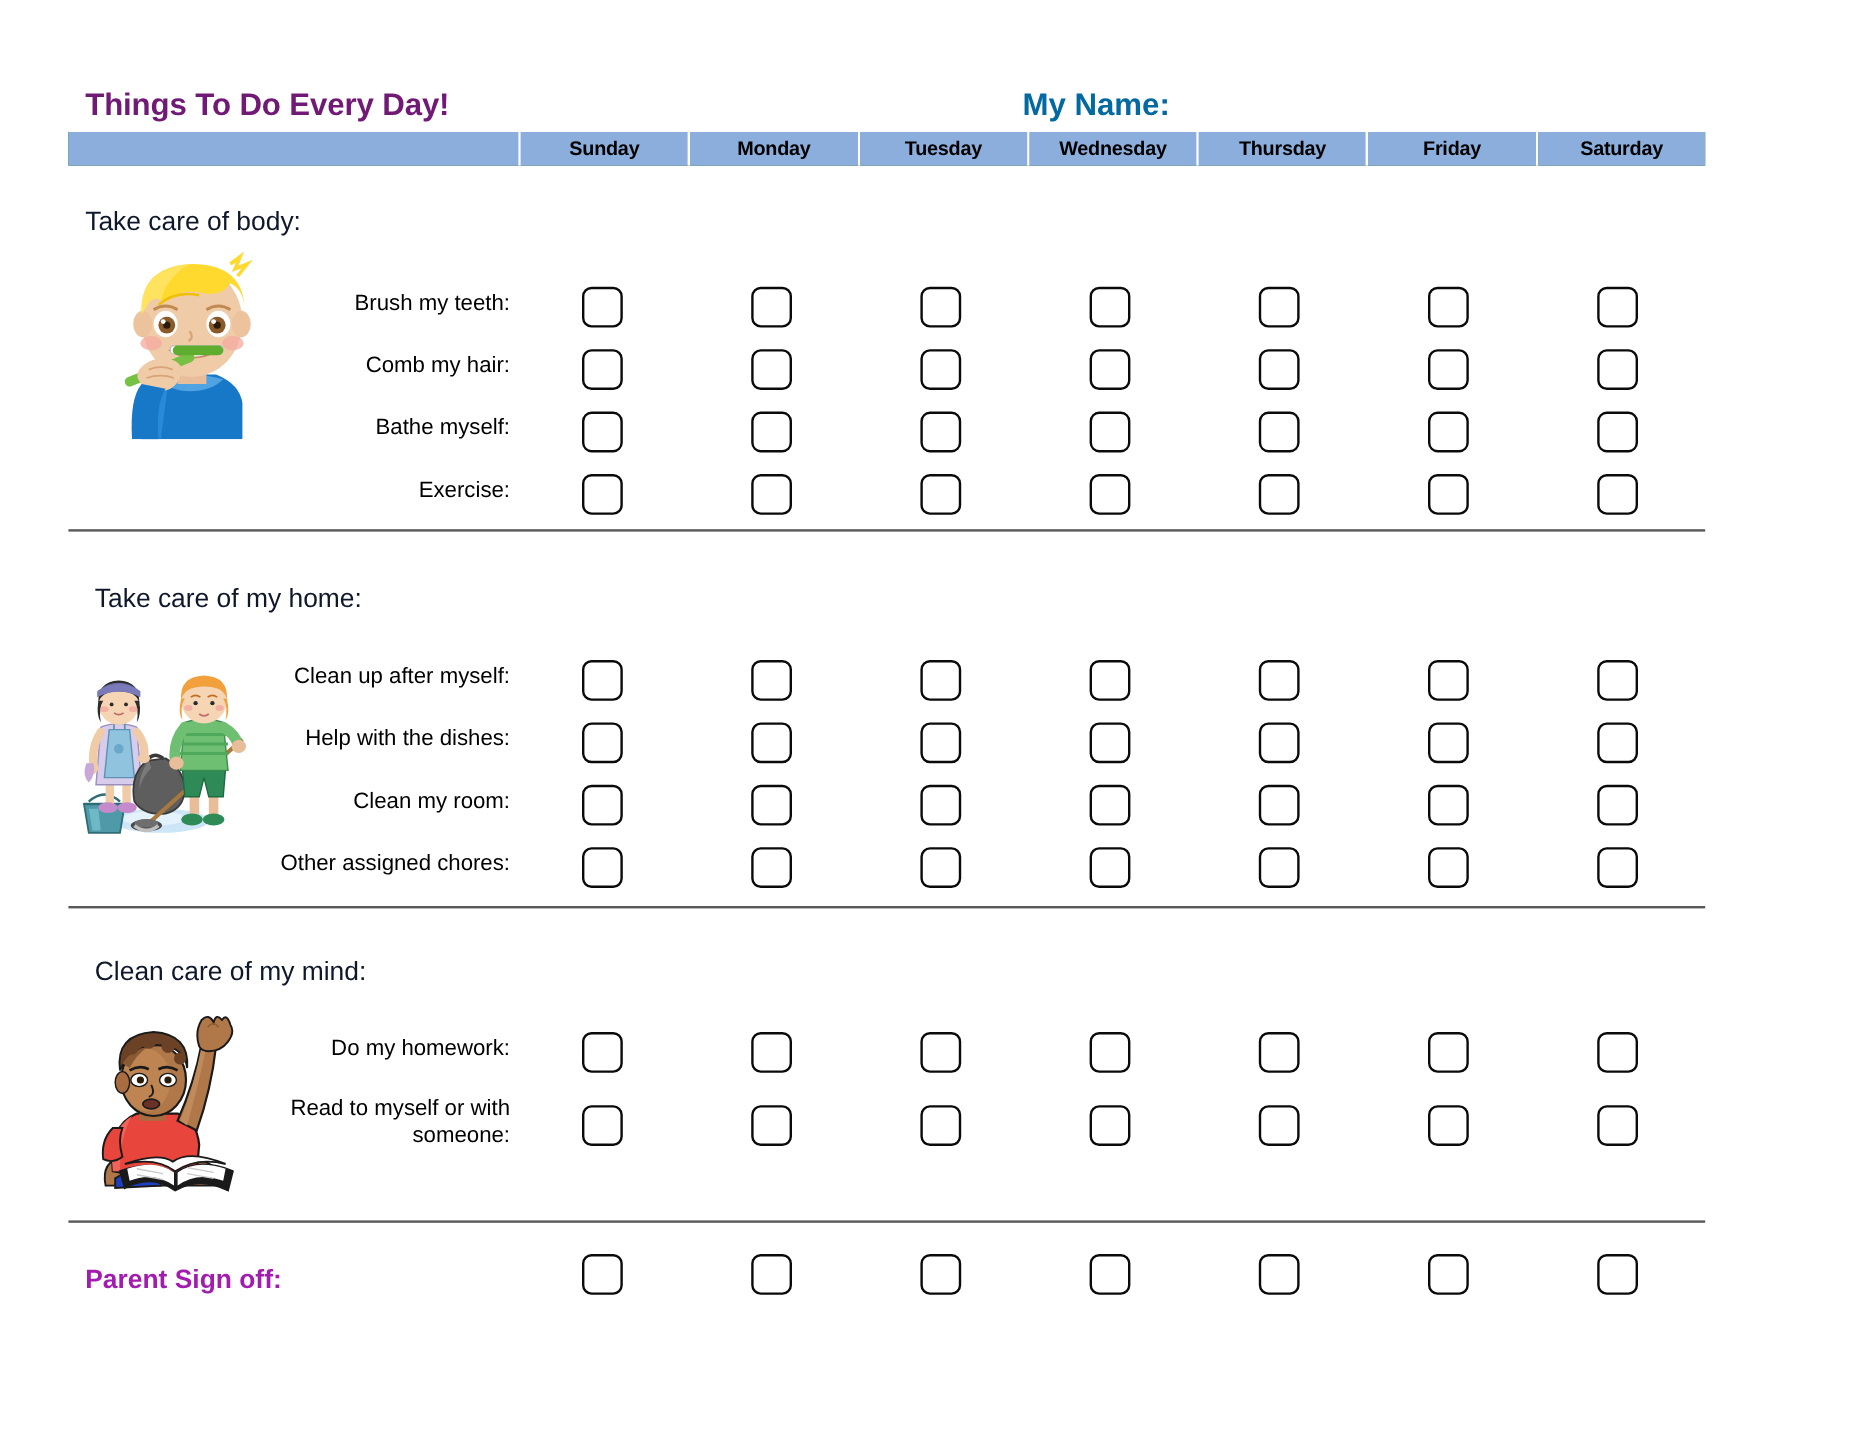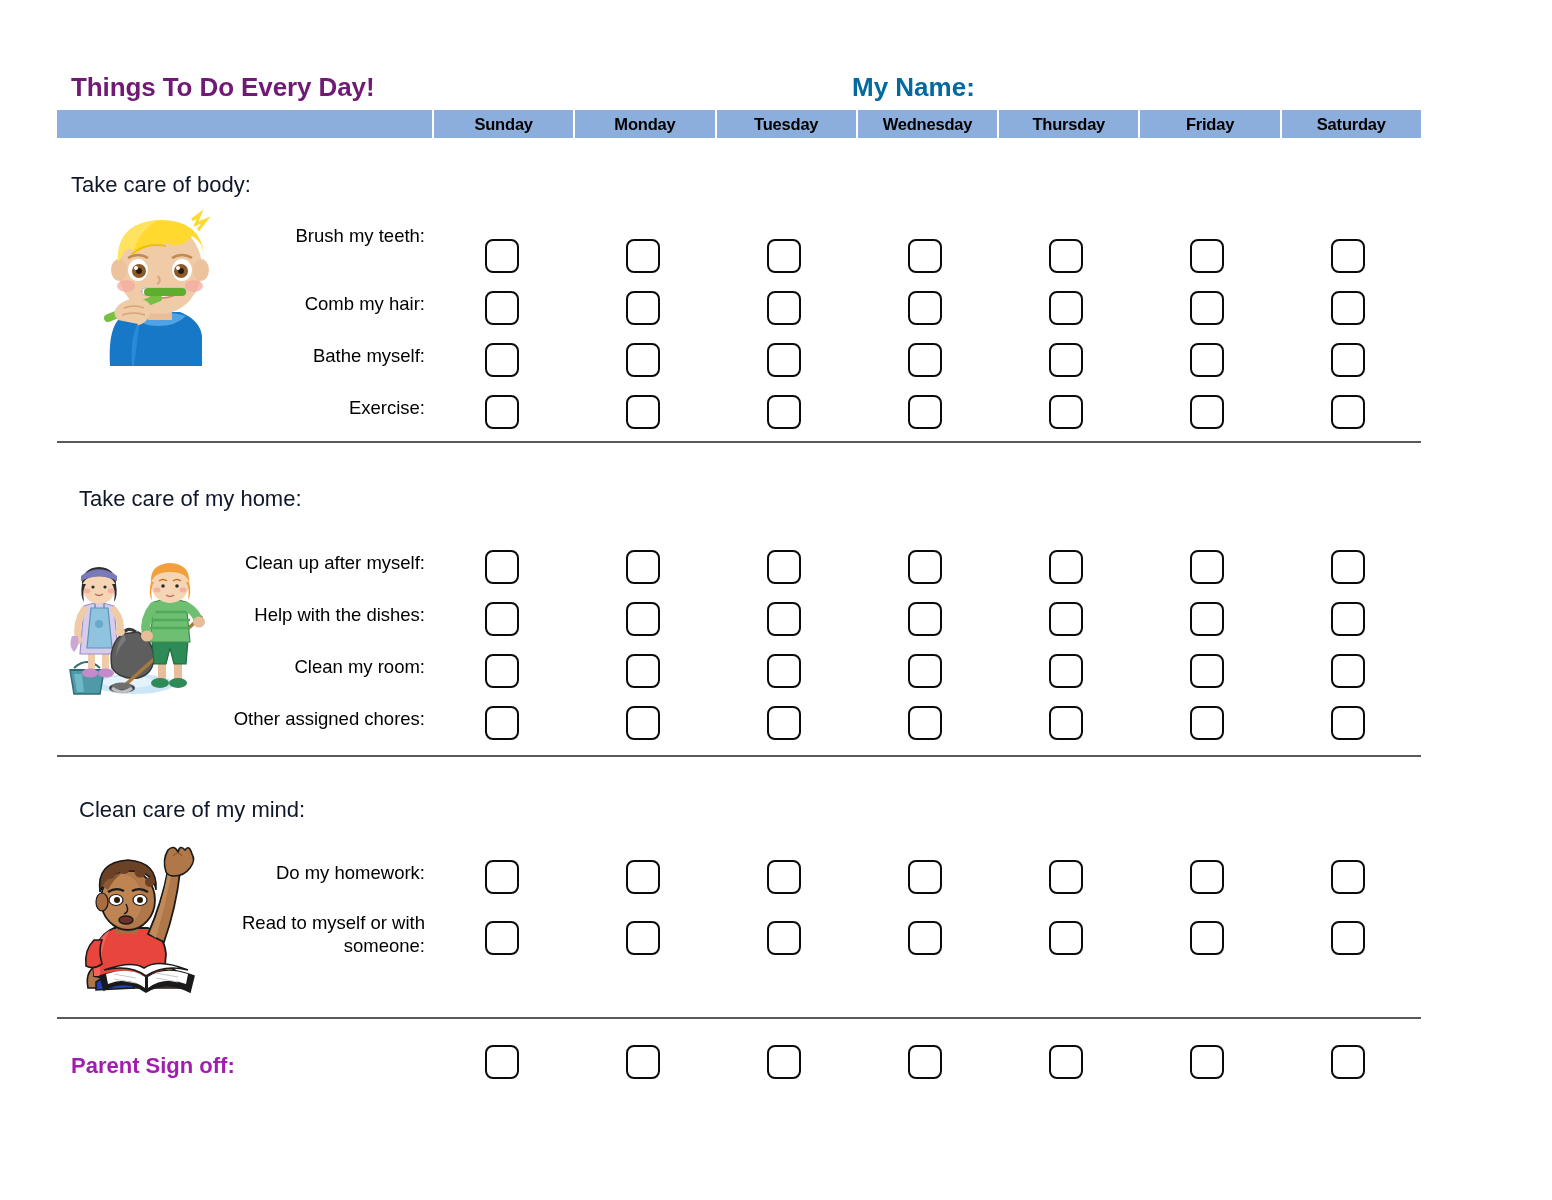--- a/index.html
+++ b/index.html
@@ -204,21 +204,21 @@
       <rect x="56" y="80" width="42" height="8" rx="4" fill="#5EAD2E"></rect>
 
       <path d="M30 112 Q22 104 32 96 Q42 88 56 92 Q66 96 62 106 Q58 118 44 118 Q34 118 30 112 Z" fill="#F0CBA8"></path>
       <path d="M36 100 Q46 96 56 100" stroke="#D9A478" stroke-width="1.5" fill="none"></path>
       <path d="M34 107 Q46 103 57 107" stroke="#D9A478" stroke-width="1.5" fill="none"></path>
 
       <path d="M30 112 Q20 124 22 158 L44 158 Q42 128 50 116 Z" fill="#1878C8"></path>
     </svg>
   </div>
 
-  <div class="label" style="top:224px;">Brush my teeth:</div>
+  <div class="label" style="top:240px;">Brush my teeth:</div>
   <div class="label" style="top:292px;">Comb my hair:</div>
   <div class="label" style="top:344px;">Bathe myself:</div>
   <div class="label" style="top:396px;">Exercise:</div>
 
   <div class="cbrow" style="top:239px;">
     <div class="cb"></div>
     <div class="cb"></div>
     <div class="cb"></div>
     <div class="cb"></div>
     <div class="cb"></div>

